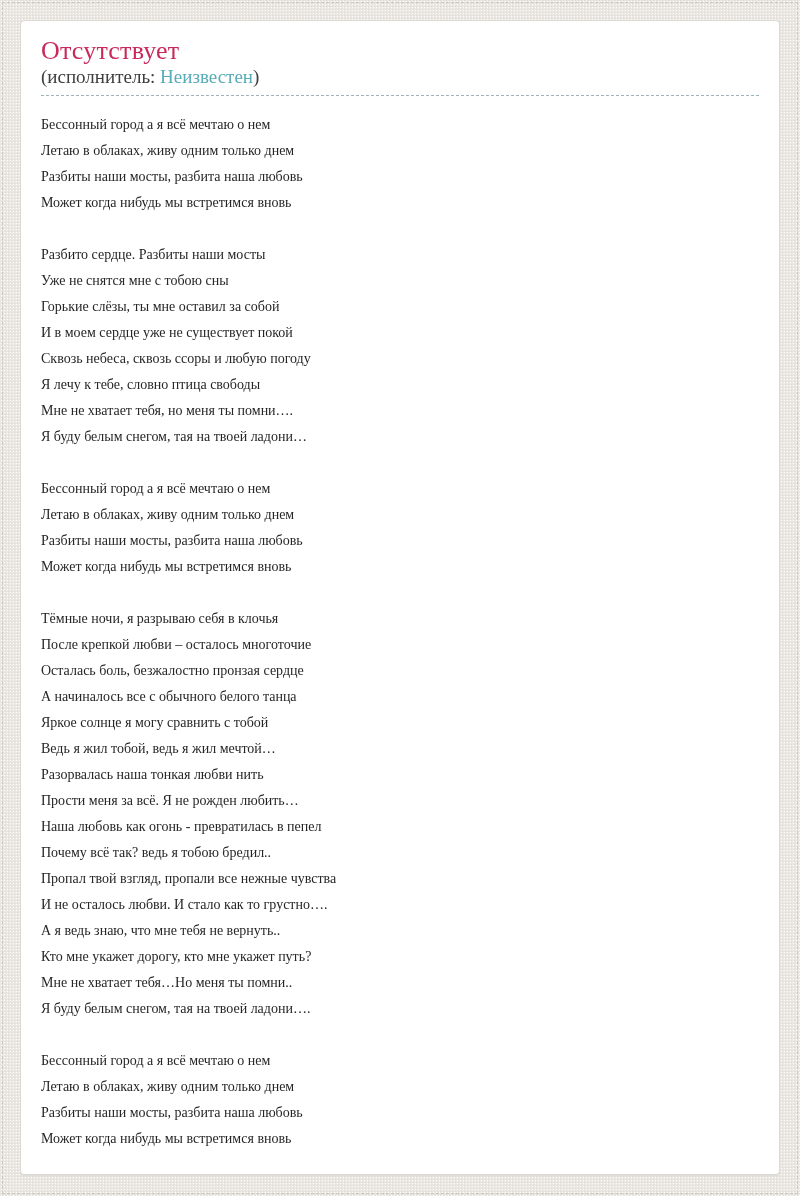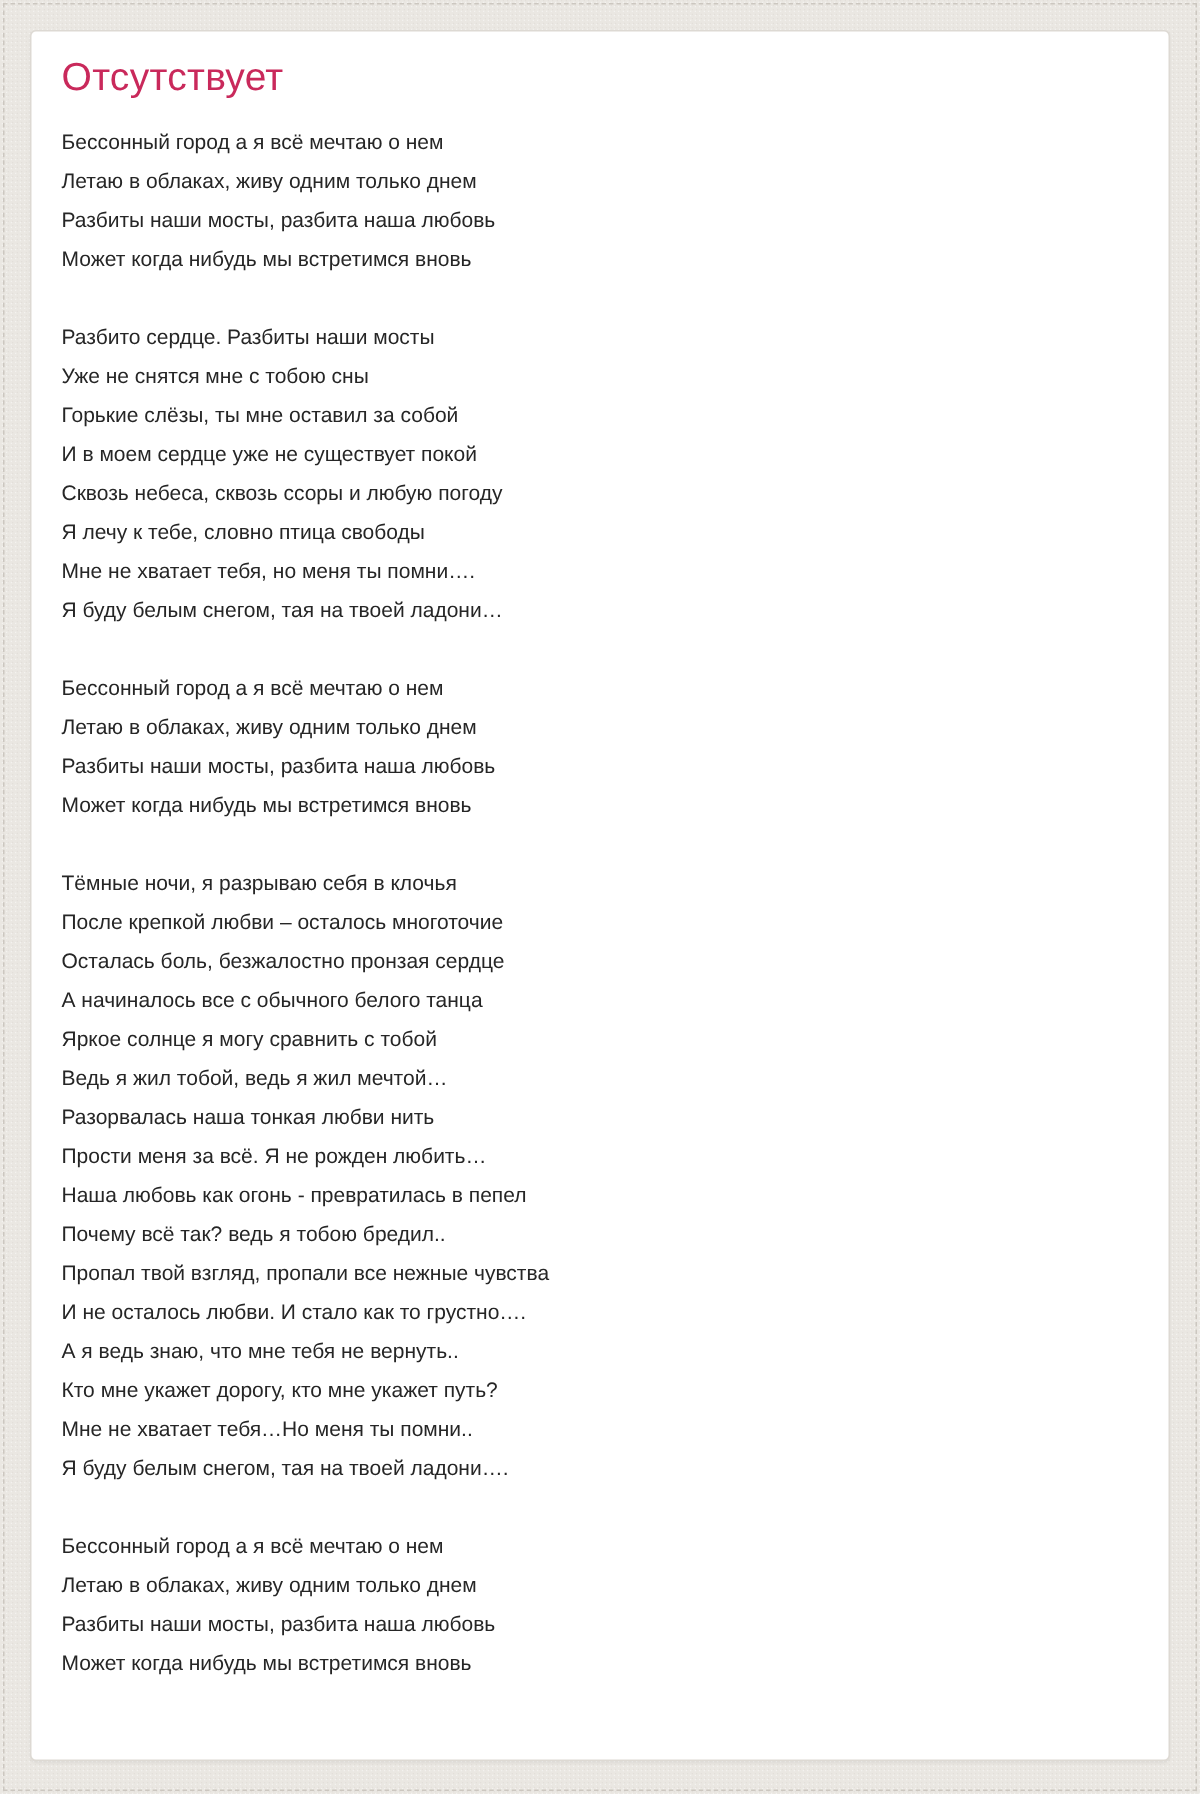--- a/index.html
+++ b/index.html
@@ -28,20 +28,21 @@
   .card {
     position: relative;
     box-sizing: border-box;
     width: 760px;
     min-height: 1154px;
     background: #ffffff;
     border: 1px solid #ddd9d3;
     border-radius: 4px;
     box-shadow: 0 1px 2px rgba(0,0,0,0.06);
     padding: 16px 20px 22px 20px;
+    font-family: Liberation Serif, serif;
   }
   h1.song-title {
     margin: 0;
     font-size: 26px;
     line-height: 28px;
     font-weight: 400;
     color: #c9295b;
     letter-spacing: 0.2px;
   }
   .artist-line {
@@ -64,20 +65,23 @@
   }
   .verse { margin: 0 0 26px 0; }
   .verse:last-child { margin-bottom: 0; }
 </style>
 </head>
 <body>
 
 <div class="page">
   <div class="card">
     <h1 class="song-title">Отсутствует</h1>
+    <div class="artist-line">
+      <span>(исполнитель: </span><a href="#">Неизвестен</a><span>)</span>
+    </div>
     <div class="lyrics" id="lyrics">
         <p class="verse">Бессонный город а я всё мечтаю о нем<br>Летаю в облаках, живу одним только днем<br>Разбиты наши мосты, разбита наша любовь<br>Может когда нибудь мы встретимся вновь</p>
         <p class="verse">Разбито сердце. Разбиты наши мосты<br>Уже не снятся мне с тобою сны<br>Горькие слёзы, ты мне оставил за собой<br>И в моем сердце уже не существует покой<br>Сквозь небеса, сквозь ссоры и любую погоду<br>Я лечу к тебе, словно птица свободы<br>Мне не хватает тебя, но меня ты помни….<br>Я буду белым снегом, тая на твоей ладони…</p>
         <p class="verse">Бессонный город а я всё мечтаю о нем<br>Летаю в облаках, живу одним только днем<br>Разбиты наши мосты, разбита наша любовь<br>Может когда нибудь мы встретимся вновь</p>
         <p class="verse">Тёмные ночи, я разрываю себя в клочья<br>После крепкой любви – осталось многоточие<br>Осталась боль, безжалостно пронзая сердце<br>А начиналось все с обычного белого танца<br>Яркое солнце я могу сравнить с тобой<br>Ведь я жил тобой, ведь я жил мечтой…<br>Разорвалась наша тонкая любви нить<br>Прости меня за всё. Я не рожден любить…<br>Наша любовь как огонь - превратилась в пепел<br>Почему всё так? ведь я тобою бредил..<br>Пропал твой взгляд, пропали все нежные чувства<br>И не осталось любви. И стало как то грустно….<br>А я ведь знаю, что мне тебя не вернуть..<br>Кто мне укажет дорогу, кто мне укажет путь?<br>Мне не хватает тебя…Но меня ты помни..<br>Я буду белым снегом, тая на твоей ладони….</p>
         <p class="verse">Бессонный город а я всё мечтаю о нем<br>Летаю в облаках, живу одним только днем<br>Разбиты наши мосты, разбита наша любовь<br>Может когда нибудь мы встретимся вновь</p>
       </div>
   </div>
 </div>
 

